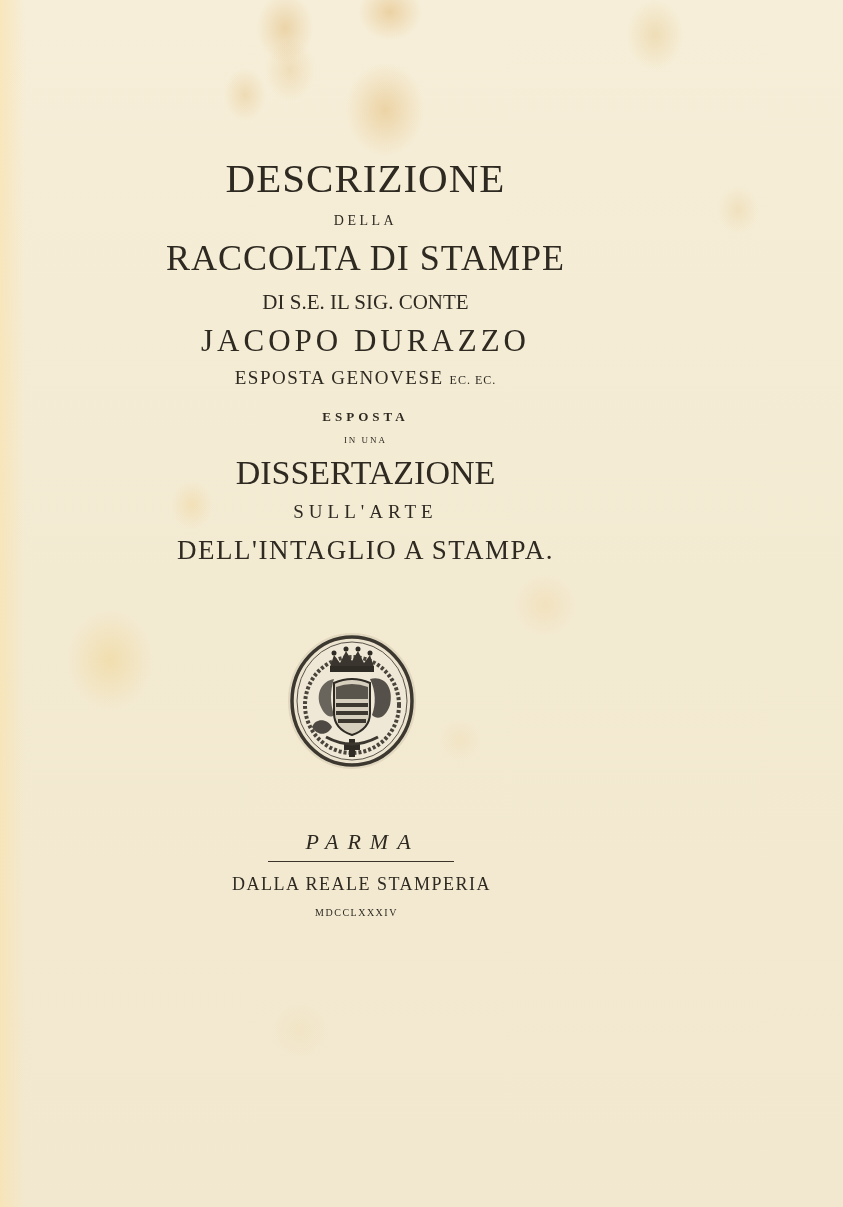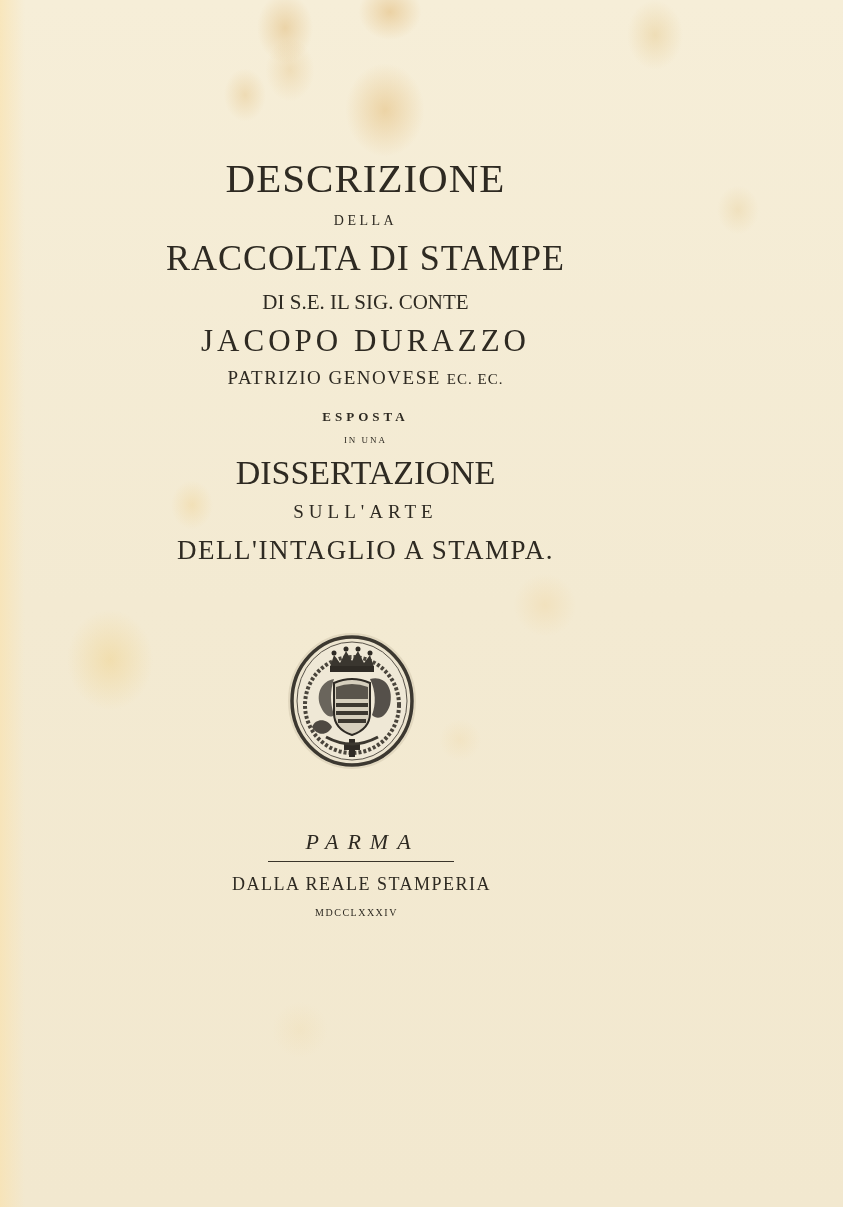--- a/index.html
+++ b/index.html
@@ -31,21 +31,21 @@
     position:absolute; left:0; right:0; text-align:center; white-space:nowrap;
     transform:translateX(-56px);
     line-height:1;
   }
   .t-title { top:158px; font-size:41px; letter-spacing:1px; }
   .t-della { top:214px; font-size:14px; letter-spacing:3.5px; }
   .t-raccolta { top:240px; font-size:36px; letter-spacing:1px; }
   .t-conte { top:292px; font-size:21px; }
   .t-jacopo { top:325px; font-size:31px; letter-spacing:4px; }
   .t-patrizio { top:368px; font-size:19px; letter-spacing:1.5px; }
-  .t-patrizio .small { font-size:15px; letter-spacing:1px; margin-left:6px; }
+  .t-patrizio .small { font-size:12px; letter-spacing:1px; margin-left:6px; }
   .t-esposta { top:410px; font-size:13px; letter-spacing:4px; font-weight:bold; }
   .t-inuna { top:436px; font-size:9px; letter-spacing:2px; }
   .t-diss { top:456px; font-size:34px; }
   .t-sull { top:502px; font-size:19px; letter-spacing:5px; }
   .t-intaglio { top:537px; font-size:27px; letter-spacing:1.5px; }
   .vignette { position:absolute; left:286px; top:631px; width:132px; height:140px; }
   .t-parma { top:831px; font-size:22px; font-style:italic; letter-spacing:9px; transform:translateX(-59px); }
   .rule { position:absolute; left:268px; top:861px; width:186px; height:1px; background:#3a342a; }
   .t-stamperia { top:875px; font-size:18px; letter-spacing:1.5px; transform:translateX(-60px); }
   .t-year { top:908px; font-size:10px; letter-spacing:1.5px; transform:translateX(-65px); }
@@ -53,21 +53,21 @@
 </head>
 <body>
 
 <div class="paper"></div>
 
 <div class="line t-title">DESCRIZIONE</div>
 <div class="line t-della">DELLA</div>
 <div class="line t-raccolta">RACCOLTA DI STAMPE</div>
 <div class="line t-conte">DI S.E. IL SIG. CONTE</div>
 <div class="line t-jacopo">JACOPO DURAZZO</div>
-<div class="line t-patrizio"><span>PATRIZIO GENOVESE</span><span class="small">EC. EC.</span></div>
+<div class="line t-patrizio"><span>ESPOSTA GENOVESE</span><span class="small">EC. EC.</span></div>
 <div class="line t-esposta">ESPOSTA</div>
 <div class="line t-inuna">IN UNA</div>
 <div class="line t-diss">DISSERTAZIONE</div>
 <div class="line t-sull">SULL'ARTE</div>
 <div class="line t-intaglio">DELL'INTAGLIO A STAMPA.</div>
 
 <svg class="vignette" viewBox="0 0 132 140">
   <ellipse cx="66" cy="70" rx="63" ry="67" fill="#ece4cf" stroke="#e2d8bf" stroke-width="2"></ellipse>
   <ellipse cx="66" cy="70" rx="60" ry="64" fill="none" stroke="#3c3830" stroke-width="3.5"></ellipse>
   <ellipse cx="66" cy="70" rx="55" ry="59" fill="#efe8d6" stroke="#5a544a" stroke-width="1"></ellipse>

